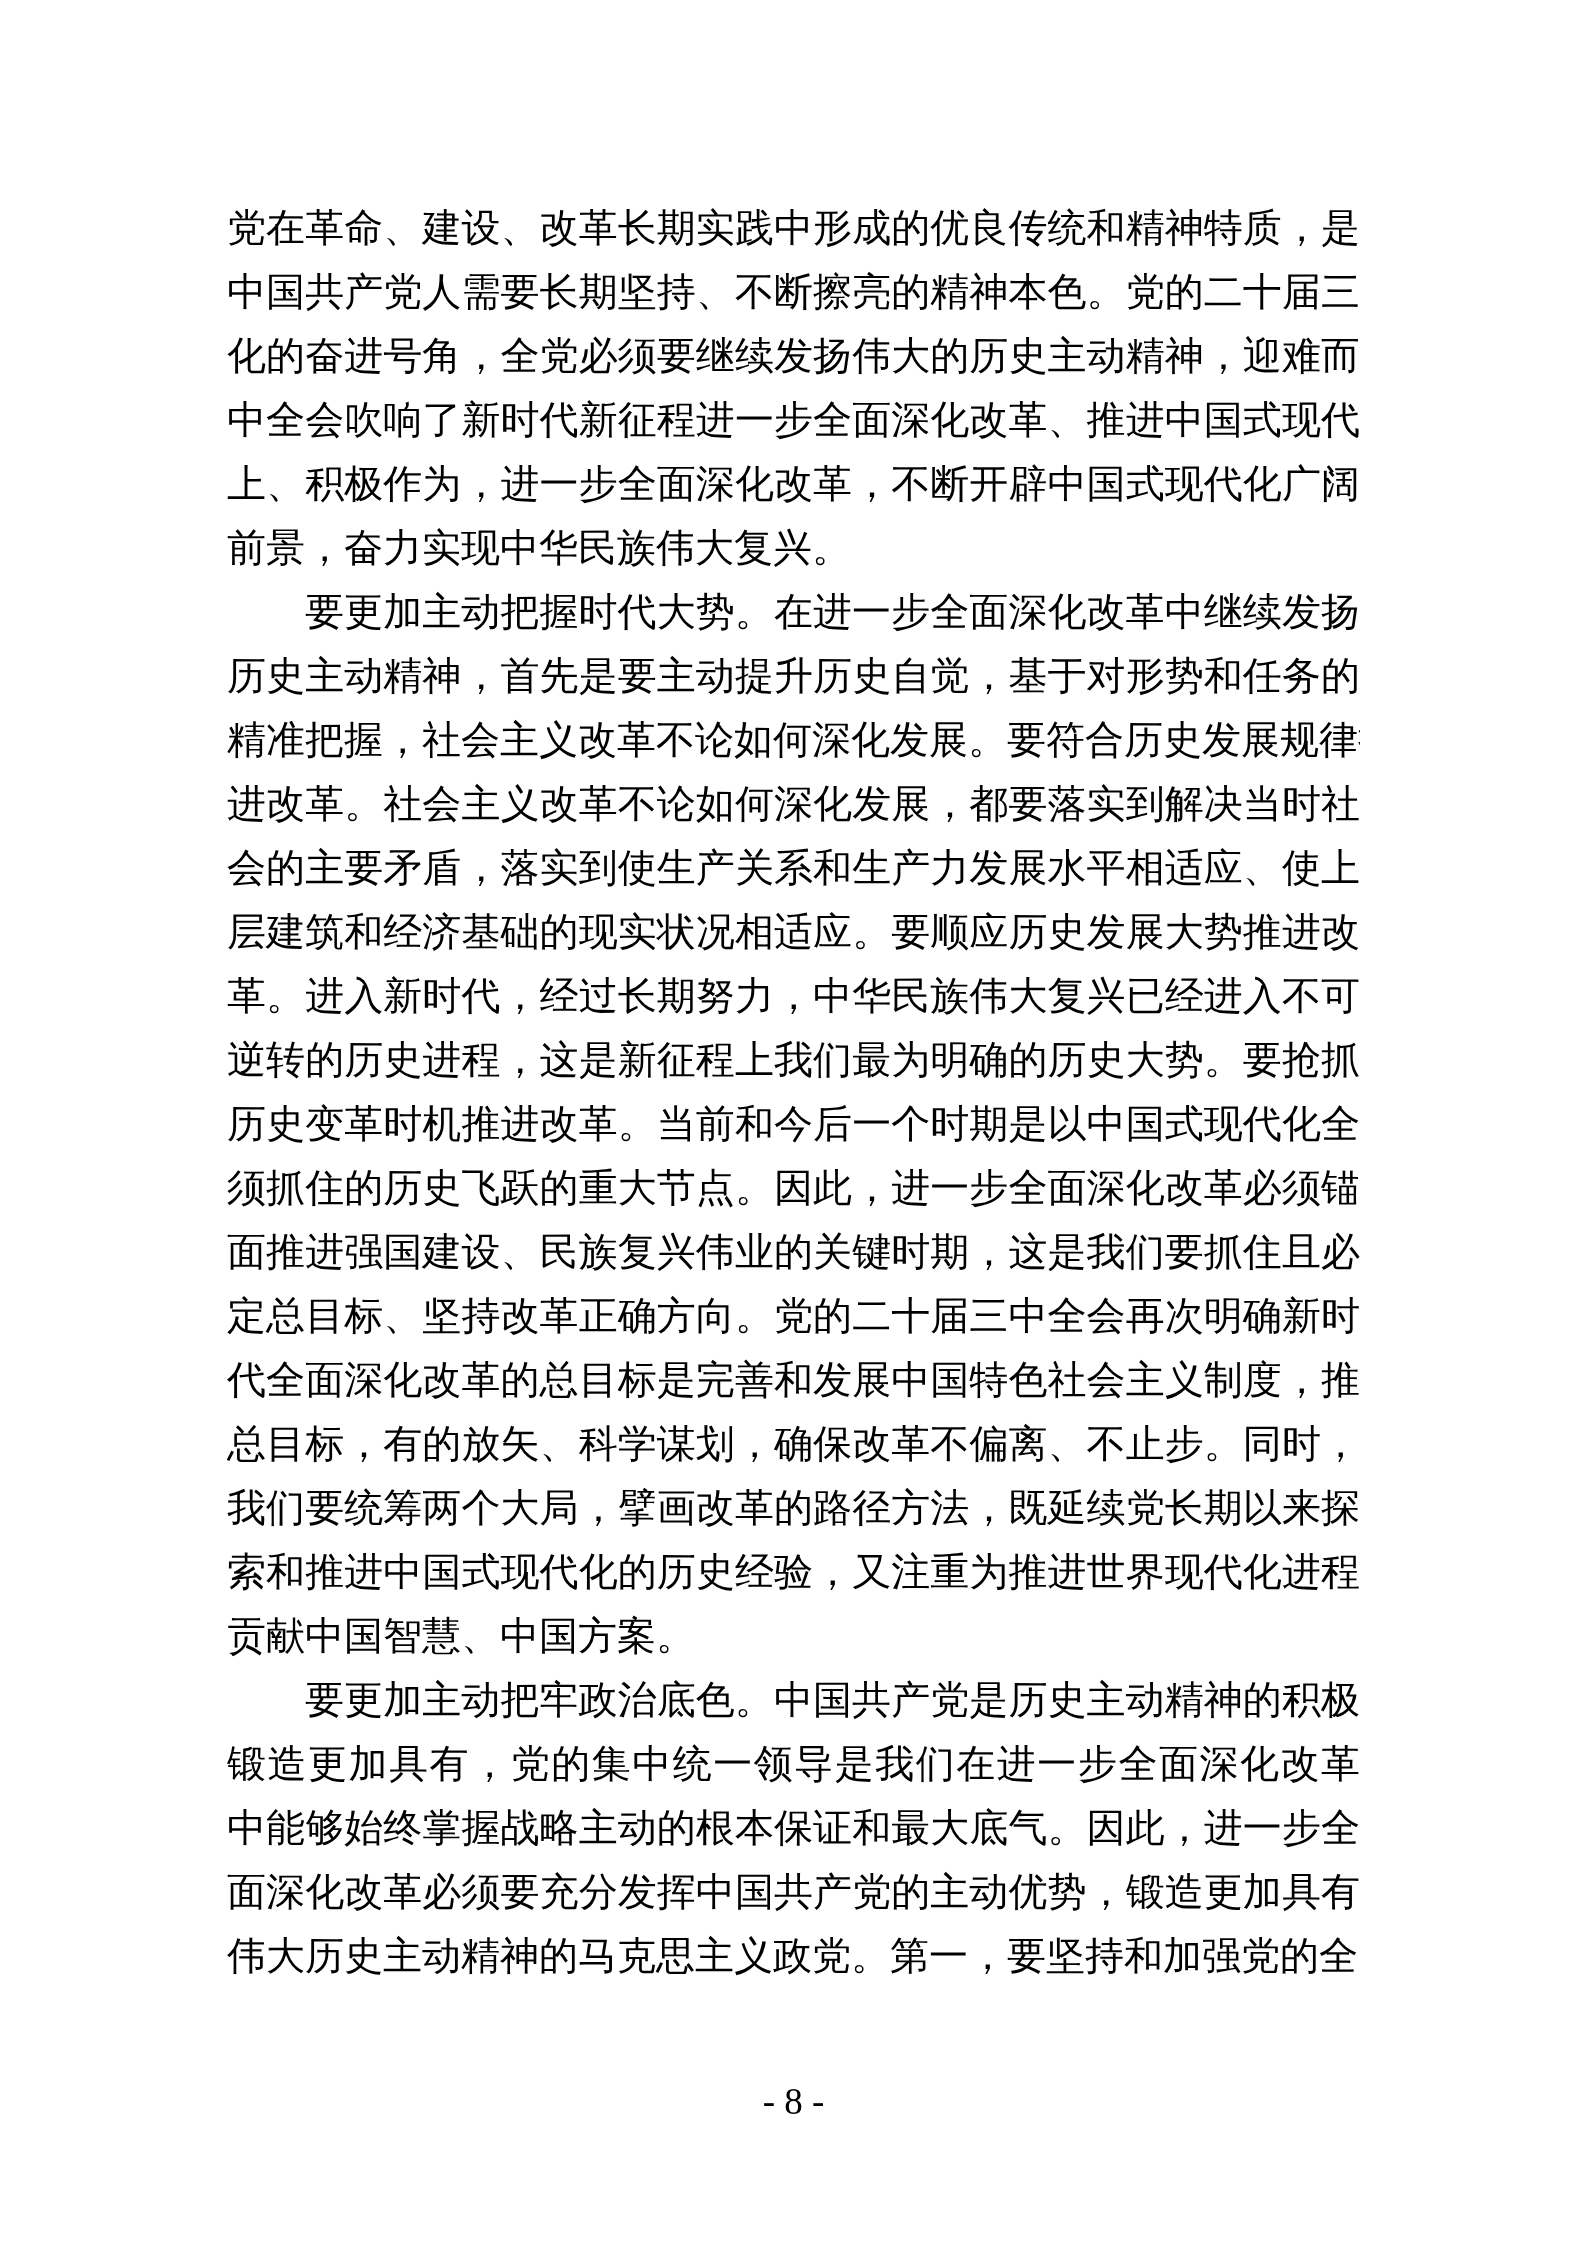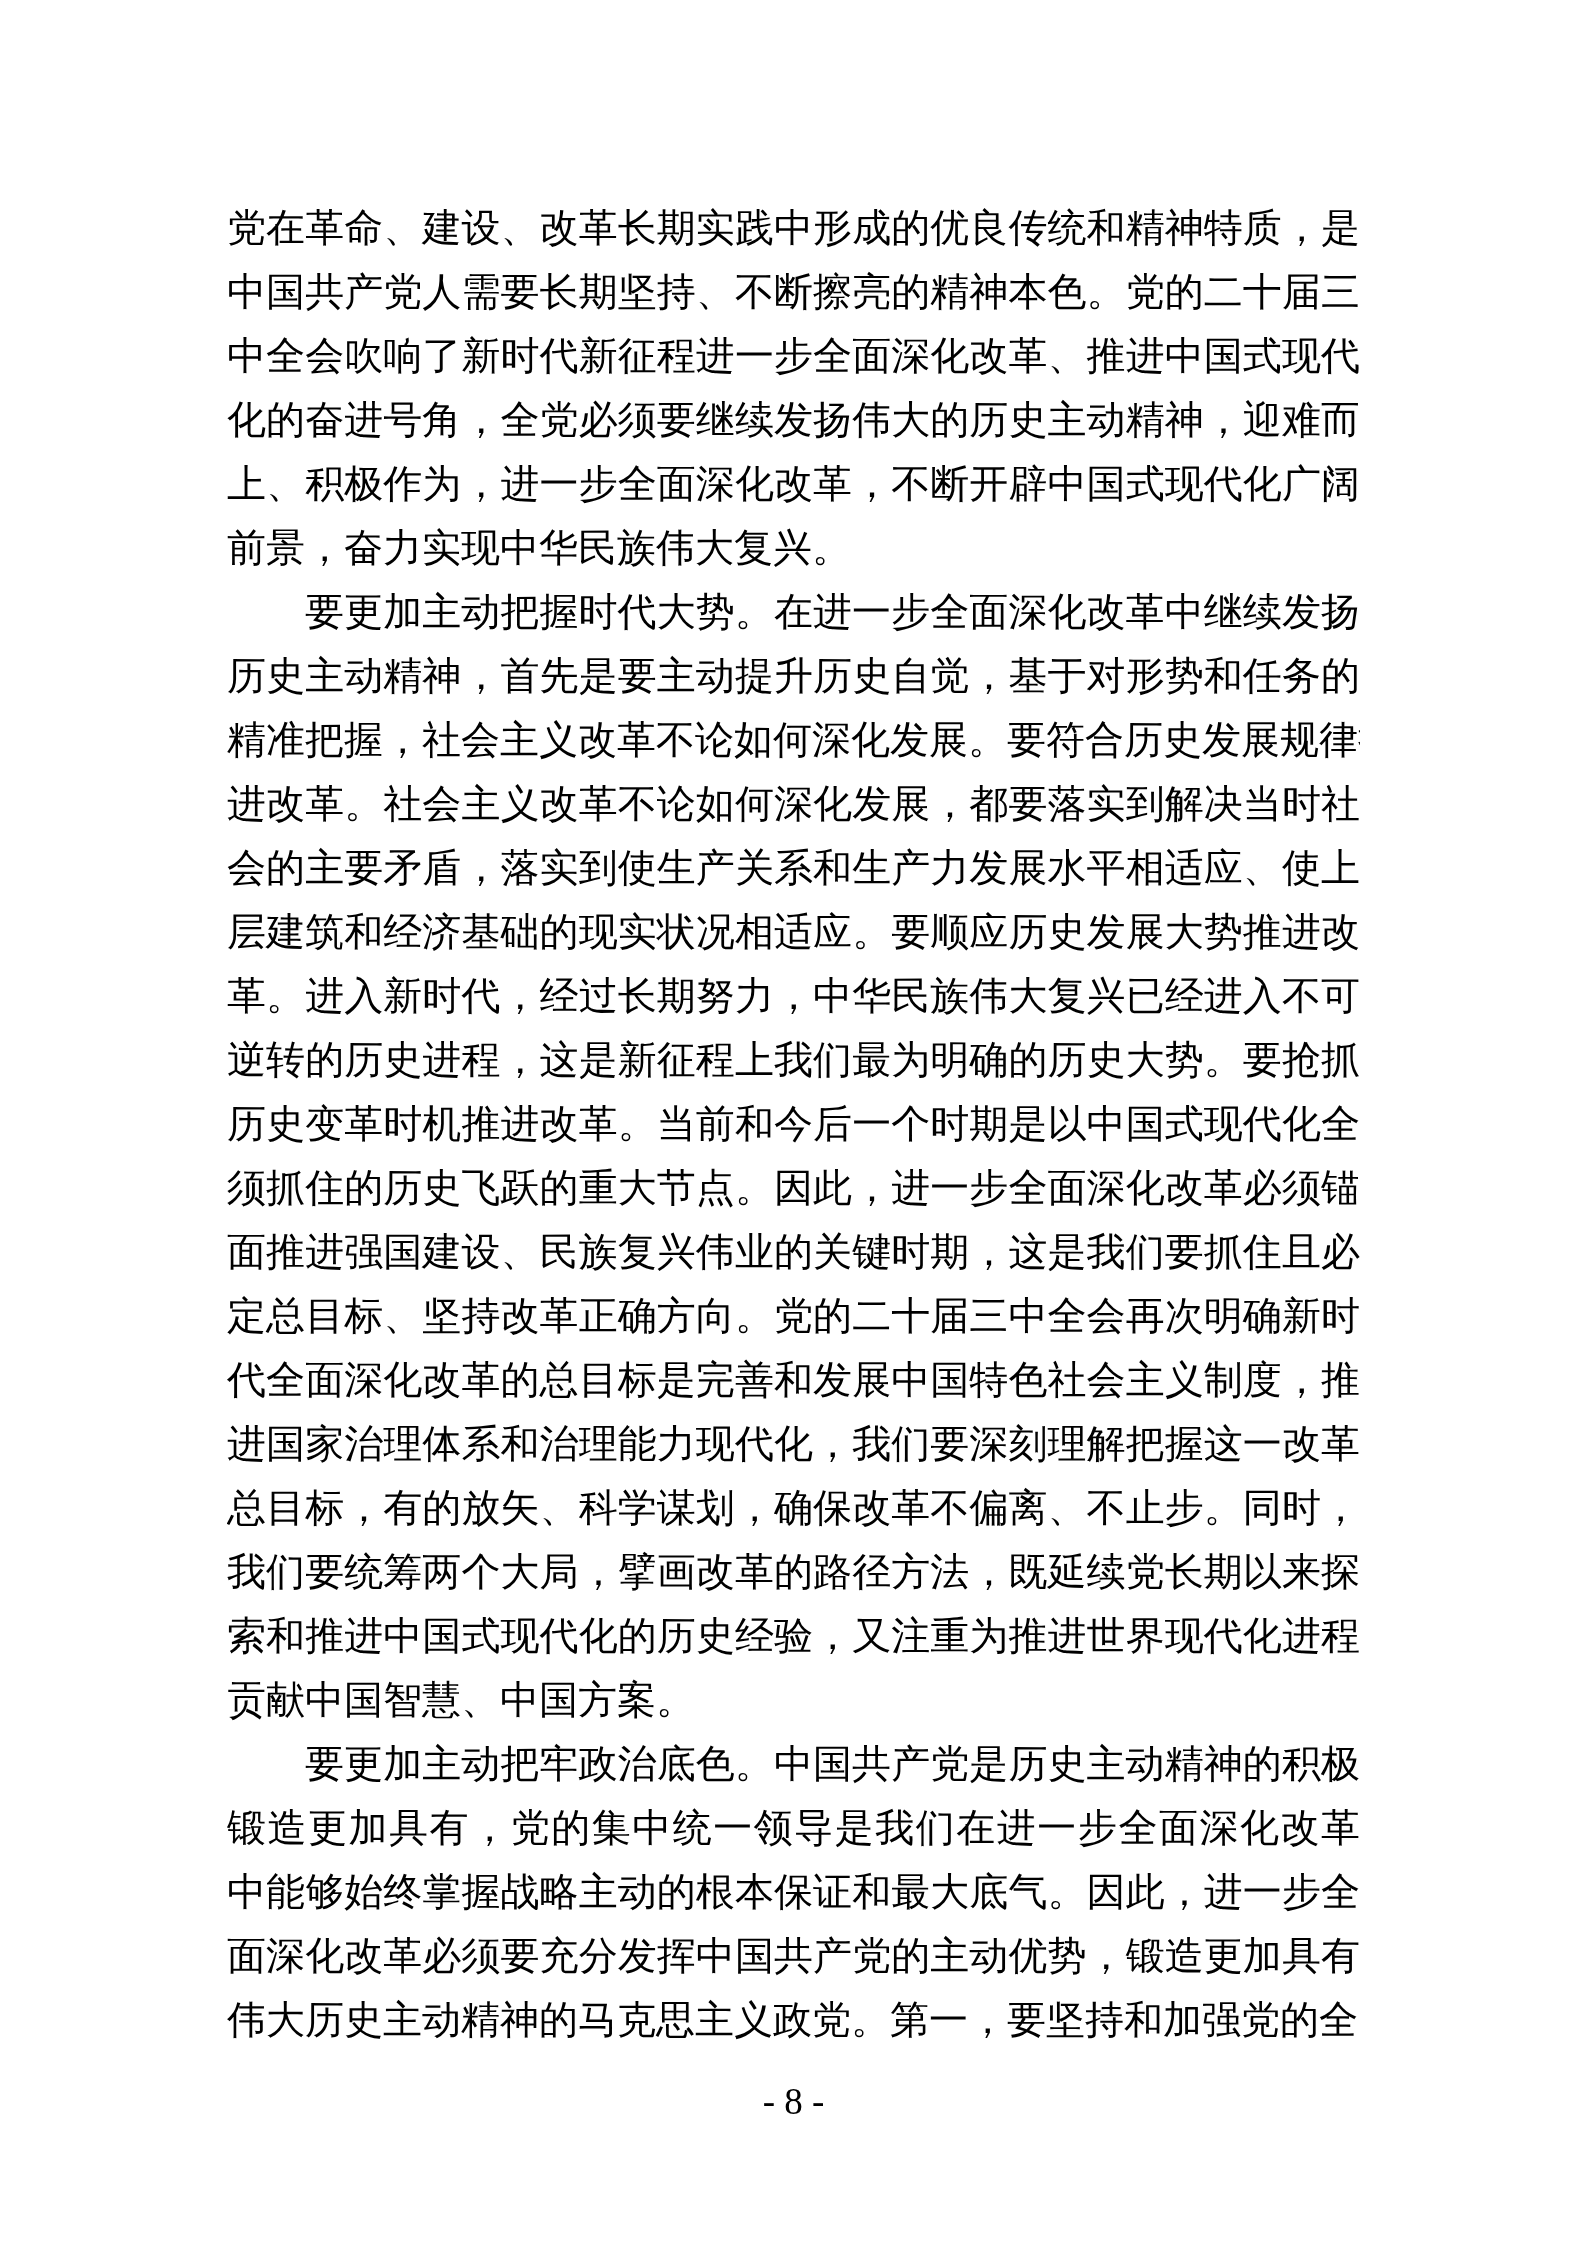--- a/index.html
+++ b/index.html
@@ -62,38 +62,37 @@
 </style>
 </head>
 <body>
 
 <div class="page">
 
   <div class="doc-body">
 
   <div class="line">党在革命、建设、改革长期实践中形成的优良传统和精神特质，是</div>
       <div class="line">中国共产党人需要长期坚持、不断擦亮的精神本色。党的二十届三</div>
+      <div class="line">化的奋进号角，全党必须要继续发扬伟大的历史主动精神，迎难而</div>
       <div class="line">中全会吹响了新时代新征程进一步全面深化改革、推进中国式现代</div>
-      <div class="line">化的奋进号角，全党必须要继续发扬伟大的历史主动精神，迎难而</div>
       <div class="line">上、积极作为，进一步全面深化改革，不断开辟中国式现代化广阔</div>
       <div class="line last">前景，奋力实现中华民族伟大复兴。</div>
       <div class="line indent">要更加主动把握时代大势。在进一步全面深化改革中继续发扬</div>
       <div class="line">历史主动精神，首先是要主动提升历史自觉，基于对形势和任务的</div>
       <div class="line">精准把握，社会主义改革不论如何深化发展。要符合历史发展规律推</div>
       <div class="line">进改革。社会主义改革不论如何深化发展，都要落实到解决当时社</div>
       <div class="line">会的主要矛盾，落实到使生产关系和生产力发展水平相适应、使上</div>
       <div class="line">层建筑和经济基础的现实状况相适应。要顺应历史发展大势推进改</div>
       <div class="line">革。进入新时代，经过长期努力，中华民族伟大复兴已经进入不可</div>
       <div class="line">逆转的历史进程，这是新征程上我们最为明确的历史大势。要抢抓</div>
       <div class="line">历史变革时机推进改革。当前和今后一个时期是以中国式现代化全</div>
       <div class="line">须抓住的历史飞跃的重大节点。因此，进一步全面深化改革必须锚</div>
       <div class="line">面推进强国建设、民族复兴伟业的关键时期，这是我们要抓住且必</div>
       <div class="line">定总目标、坚持改革正确方向。党的二十届三中全会再次明确新时</div>
       <div class="line">代全面深化改革的总目标是完善和发展中国特色社会主义制度，推</div>
-      <div class="line">进国家治理体系和治理能力现代化，我们要深刻理解把握这一改革</div>
       <div class="line">总目标，有的放矢、科学谋划，确保改革不偏离、不止步。同时，</div>
       <div class="line">我们要统筹两个大局，擘画改革的路径方法，既延续党长期以来探</div>
       <div class="line">索和推进中国式现代化的历史经验，又注重为推进世界现代化进程</div>
       <div class="line last">贡献中国智慧、中国方案。</div>
       <div class="line indent">要更加主动把牢政治底色。中国共产党是历史主动精神的积极</div>
       <div class="line">锻造更加具有，党的集中统一领导是我们在进一步全面深化改革</div>
       <div class="line">中能够始终掌握战略主动的根本保证和最大底气。因此，进一步全</div>
       <div class="line">面深化改革必须要充分发挥中国共产党的主动优势，锻造更加具有</div>
       <div class="line last">伟大历史主动精神的马克思主义政党。第一，要坚持和加强党的全</div>
     </div>

